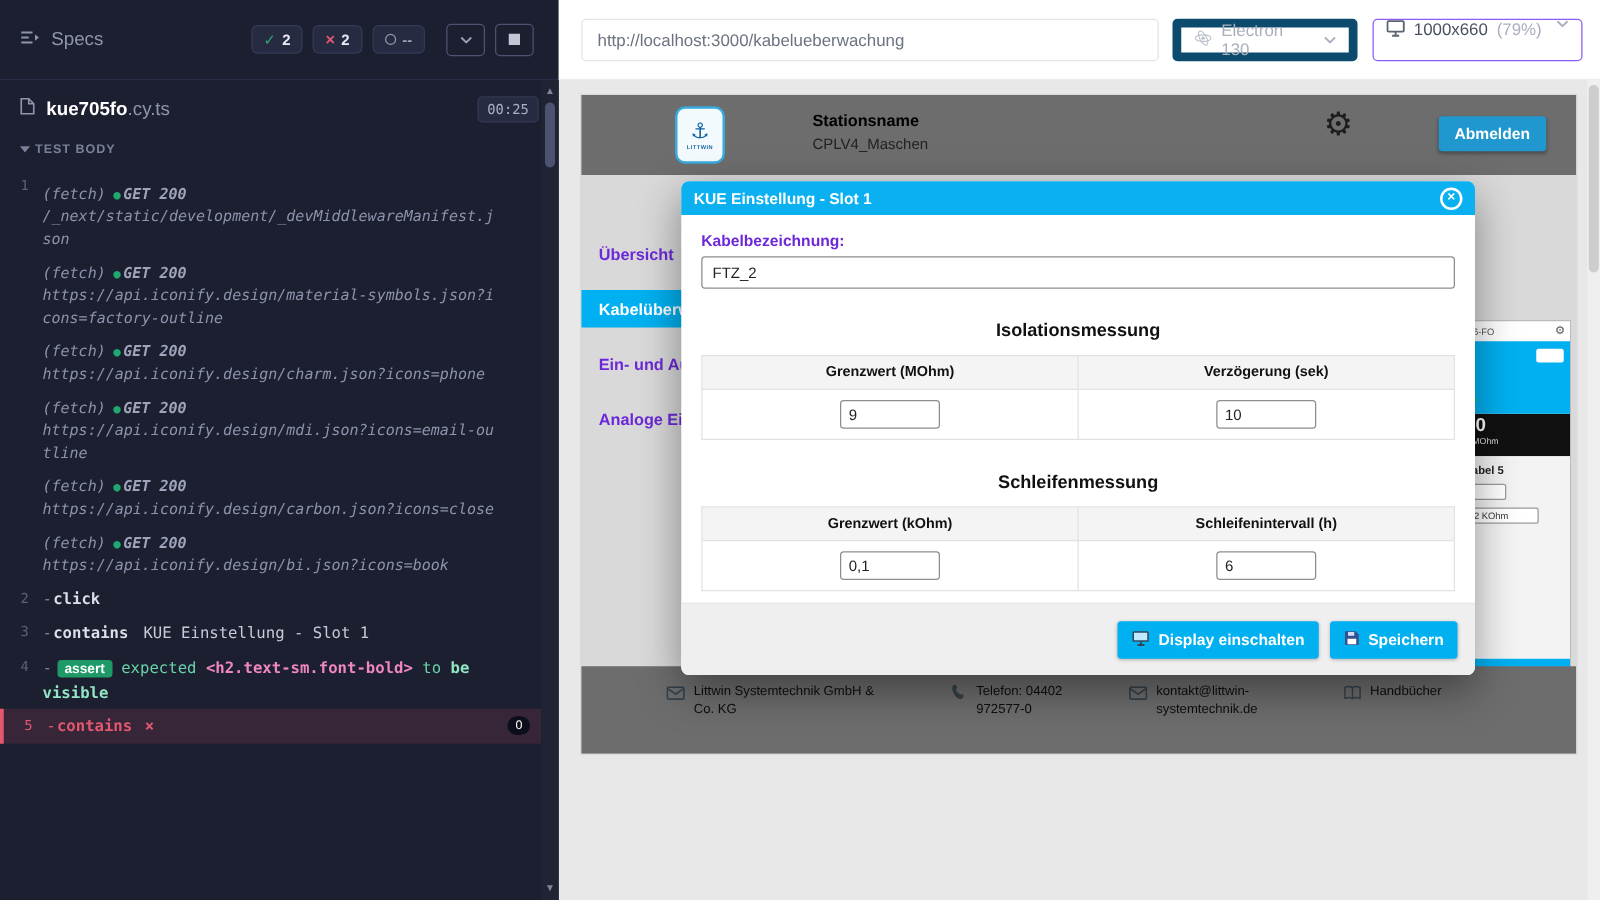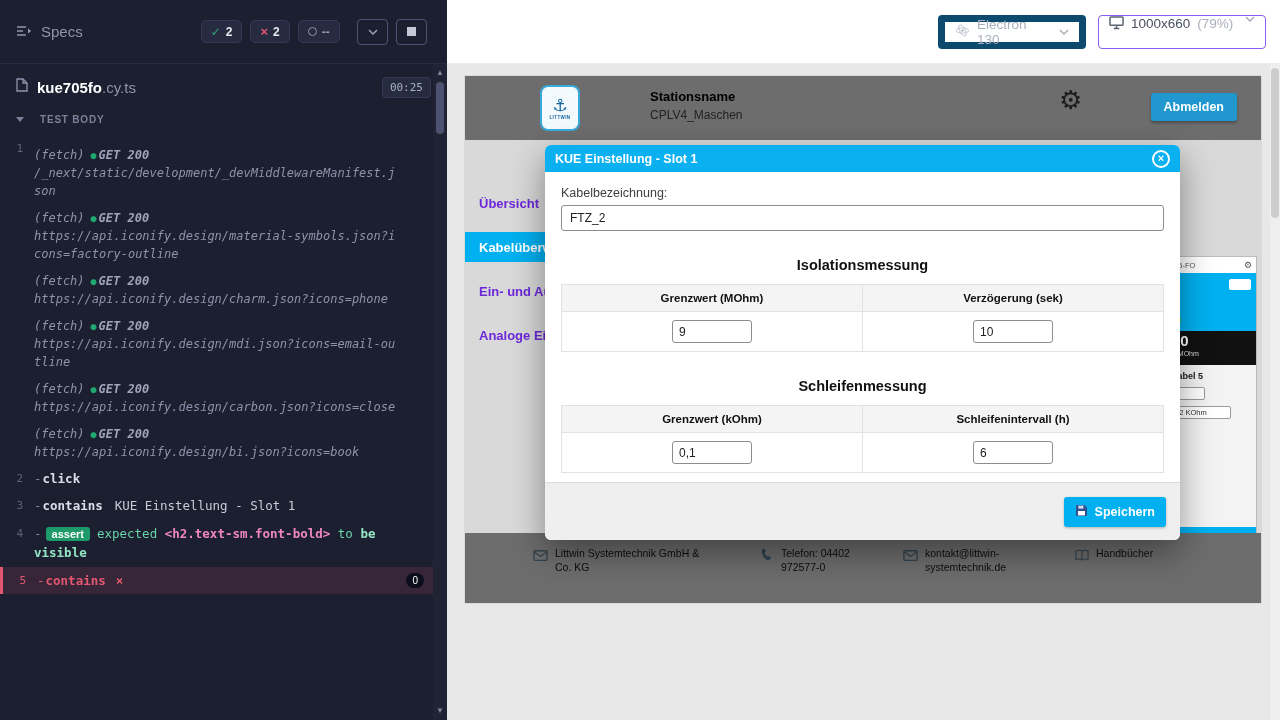--- a/index.html
+++ b/index.html
@@ -17,21 +17,21 @@
   .stat-pend-val{color:#9ba0b6}
   .hdr-btns{margin-left:auto;display:flex;gap:8px}
   .hdr-btn{width:31px;height:26px;border:1px solid #4d5270;border-radius:4px;background:transparent;display:flex;align-items:center;justify-content:center;cursor:pointer}
   .stop-square{width:9px;height:9px;background:#c3c7d6;display:block}
 
   .spec-row{display:flex;align-items:center;gap:9px;height:46px;padding:0 16px}
   .spec-name{font-size:15px;color:#fff;font-weight:700}
   .spec-ext{color:#8f95ad;font-weight:400}
   .timer{margin-left:auto;font-family:"DejaVu Sans Mono",monospace;font-size:11px;color:#aab0c5;background:#272b42;border:1px solid #343956;border-radius:4px;padding:3px 7px}
 
-  .testbody-row{display:flex;align-items:center;gap:16px;padding:4px 16px 10px;font-size:10px;font-weight:700;letter-spacing:.8px;color:#7b8099;cursor:pointer}
+  .testbody-row{display:flex;align-items:center;gap:4px;padding:4px 16px 10px;font-size:10px;font-weight:700;letter-spacing:.8px;color:#7b8099;cursor:pointer}
   .tri-down{width:0;height:0;border-left:4px solid transparent;border-right:4px solid transparent;border-top:5px solid #7b8099}
 
   .steps{font-family:"DejaVu Sans Mono",monospace;margin-right:14px}
   .step{display:flex;padding:4px 0;position:relative;cursor:pointer}
   .step.failed{background:rgba(228,87,112,.13);border-left:3px solid #e45770}
   .step.failed .step-num{color:#e45770}
   .step-num{width:34px;flex:none;text-align:right;padding-right:11px;font-size:11px;color:#5d6178;padding-top:3px}
   .step-body{flex:1;min-width:0;padding-right:34px}
   .cmd-line{font-size:12.5px;color:#dcdee9;line-height:1.55}
   .dash{color:#80859e;margin-right:1px}
@@ -108,21 +108,21 @@
   .f-col{display:flex;gap:7px}
   .f-icon{flex:none;margin-top:1px}
   .f-text{font-size:10.5px;color:#0d0d0d;line-height:1.35}
   .f1{width:170px}.f2{width:120px;margin-left:58px}.f3{width:130px;margin-left:22px}.f4{margin-left:42px}
 
   
   .modal{position:absolute;left:98px;top:145px;width:635px;height:395px;background:#fff;border-radius:6px;box-shadow:0 12px 34px rgba(0,0,0,.4);z-index:20;display:flex;flex-direction:column}
   .modal-header{height:27px;flex:none;background:#0ab0f0;border-radius:6px 6px 0 0;display:flex;align-items:center;padding:0 10px;color:#fff;font-size:12.5px;font-weight:700}
   .modal-close{margin-left:auto;width:18px;height:18px;border:2px solid #fff;border-radius:50%;display:flex;align-items:center;justify-content:center;color:#fff;font-size:11px;font-weight:700;cursor:pointer;line-height:1}
   .modal-body{flex:1;padding:14px 16px 0}
-  .field-label{font-size:12.5px;font-weight:400;color:#404040;margin-bottom:5px}
+  .field-label{font-size:12.5px;font-weight:700;color:#6d28d9;margin-bottom:5px}
   .text-input{width:100%;height:26px;border:1px solid #8d8d8d;border-radius:3px;padding:0 8px;font-size:12px;color:#222;font-family:"Liberation Sans",sans-serif}
   .section-title{text-align:center;font-size:14.5px;font-weight:700;color:#111;margin-top:26px;margin-bottom:11px}
   .mtable{width:100%;border-collapse:collapse}
   .mtable th{background:#f4f4f4;border:1px solid #e2e2e2;font-size:11.5px;font-weight:700;padding:7px 4px;text-align:center;color:#111;width:50%}
   .mtable td{border:1px solid #e2e2e2;padding:8px 4px;text-align:center;background:#fff}
   .cell-input{width:80px;height:23px;border:1px solid #8d8d8d;border-radius:3px;padding:0 6px;font-size:12px;color:#222;font-family:"Liberation Sans",sans-serif}
   .modal-footer{height:58px;flex:none;background:#efefef;border-top:1px solid #dcdcdc;border-radius:0 0 6px 6px;display:flex;align-items:center;justify-content:flex-end;gap:9px;padding:0 14px}
   .m-btn{display:flex;align-items:center;gap:7px;background:#00b0f0;color:#fff;font-size:12.5px;font-weight:700;border:none;border-radius:3px;height:30px;padding:0 11px;box-shadow:0 1px 3px rgba(0,0,0,.25);cursor:pointer;font-family:"Liberation Sans",sans-serif}
 </style>
 </head>
@@ -243,20 +243,21 @@
   <div class="lscroll">
     <div class="arr arr-up">▲</div>
     <div class="thumb"></div>
     <div class="arr arr-dn">▼</div>
   </div>
 </div>
 
 <div class="stage">
 
   <div class="toolbar">
+    <input class="url-input" value="http://localhost:3000/kabelueberwachung" style="">
     <div class="browser-box">
       <span>
         <svg width="15" height="15" viewBox="0 0 24 24">
             <circle cx="12" cy="12" r="2.2" fill="#b9bfc9"></circle>
             <ellipse cx="12" cy="12" rx="10" ry="4.2" fill="none" stroke="#b9bfc9" stroke-width="1.4"></ellipse>
             <ellipse cx="12" cy="12" rx="10" ry="4.2" fill="none" stroke="#b9bfc9" stroke-width="1.4" transform="rotate(62 12 12)"></ellipse>
           </svg>
       </span>
       <span>Electron 130</span>
       <span class="chev">
@@ -407,20 +408,31 @@
         <tr>
           <td><input class="cell-input" value="0,1" style=""></td>
           <td><input class="cell-input" value="6" style=""></td>
         </tr>
       </tbody>
         </table>
     </div>
     <div class="modal-footer">
       <button class="m-btn">
         <span>
+          <svg width="15" height="13" viewBox="0 0 15 13">
+              <rect x="1" y="1" width="13" height="8.4" rx="1" fill="#30475a"></rect>
+              <rect x="2.2" y="2.2" width="10.6" height="6" fill="#bfe9ff"></rect>
+              <path d="M5 12h5.5" stroke="#30475a" stroke-width="1.6"></path>
+              <path d="M7.7 9.4v2" stroke="#30475a" stroke-width="1.6"></path>
+            </svg>
+        </span>
+        <span>Display einschalten</span>
+      </button>
+      <button class="m-btn">
+        <span>
           <svg width="13" height="13" viewBox="0 0 13 13">
               <path d="M1 1h8.5L12 3.5V12H1z" fill="#35508e"></path>
               <rect x="3" y="7" width="7" height="4.4" fill="#fff"></rect>
               <rect x="3.4" y="1.6" width="5" height="3" fill="#cfe0f4"></rect>
             </svg>
         </span>
         <span>Speichern</span>
       </button>
     </div>
   </div>

